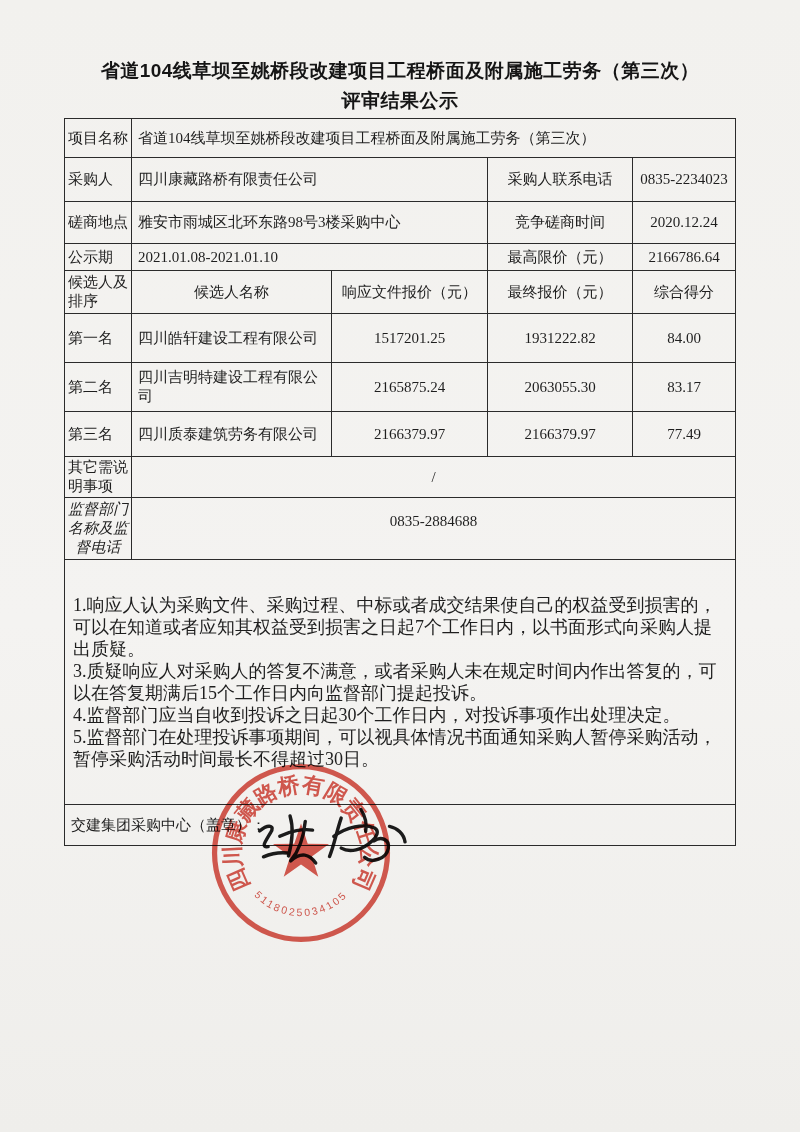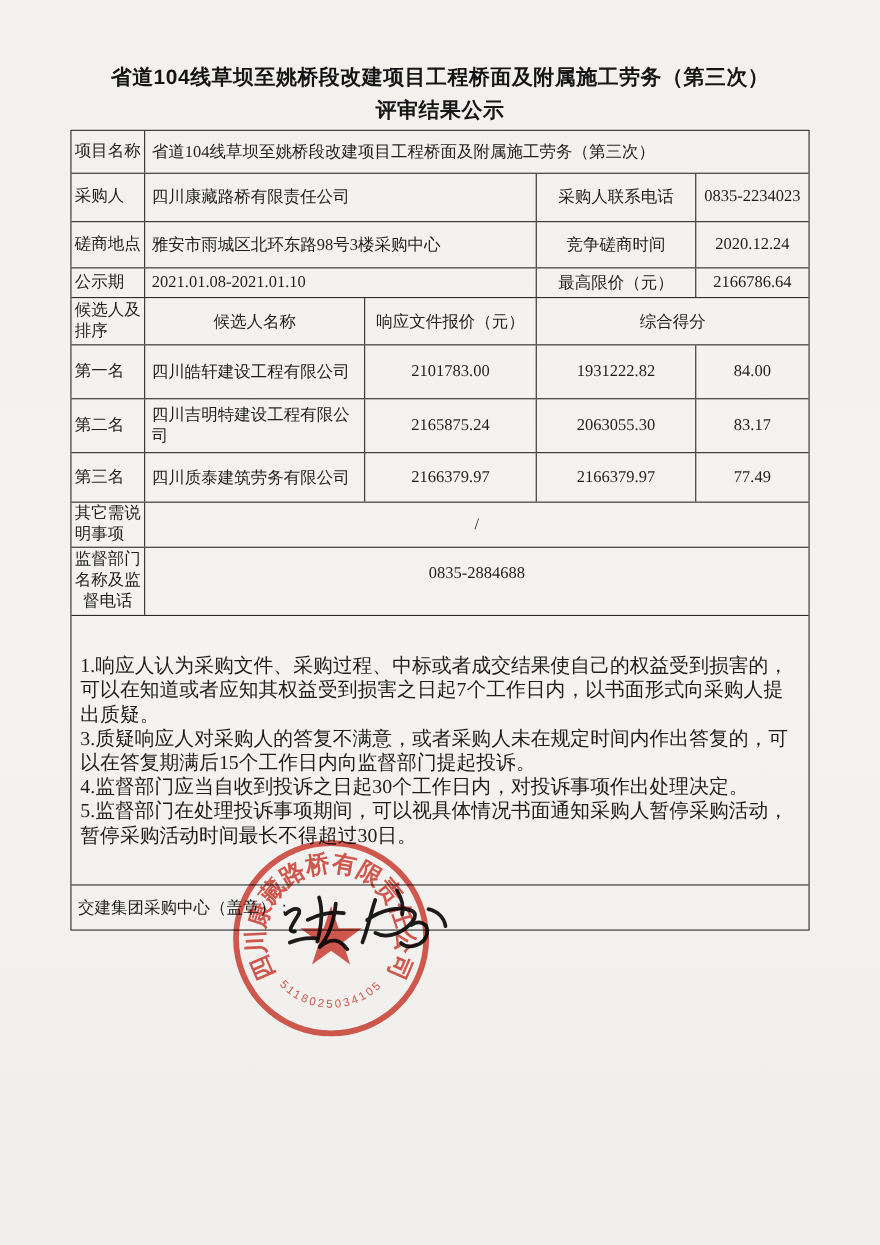--- a/index.html
+++ b/index.html
@@ -35,21 +35,21 @@
   .r:first-child{border-top:none;}
   .c{
     border-left:1.6px solid #2b2b2b;
     display:flex;align-items:center;
     box-sizing:border-box;
     padding:2px 6px;
     overflow:hidden;
   }
   .c:first-child{border-left:none;}
   .lab{width:66px;padding:2px 3px;line-height:19px;}
-  .lab-center{justify-content:center;text-align:center;}
+  .lab-center{justify-content:center;text-align:center;font-style:italic;}
   .grow{flex:1;}
   .center{justify-content:center;text-align:center;}
   .w-name{width:200px;}
   .w-bid{width:156px;}
   .w-final{width:145px;}
   .w-val{width:356px;}
   .h-project{height:38px;}
   .h-purchaser{height:43px;}
   .h-venue{height:41px;}
   .h-publicity{height:26px;}
@@ -119,27 +119,28 @@
       <div class="c lab">公示期</div>
       <div class="c w-val">2021.01.08-2021.01.10</div>
       <div class="c w-final center">最高限价（元）</div>
       <div class="c grow center">2166786.64</div>
     </div>
 
     <div class="r h-chead">
       <div class="c lab">候选人及排序</div>
       <div class="c w-name center">候选人名称</div>
       <div class="c w-bid center">响应文件报价（元）</div>
+      <div class="c w-final center">最终报价（元）</div>
       <div class="c grow center">综合得分</div>
     </div>
 
     <div class="r h-cand">
       <div class="c lab">第一名</div>
       <div class="c w-name">四川皓轩建设工程有限公司</div>
-      <div class="c w-bid center">2101783.00</div>
+      <div class="c w-bid center">1517201.25</div>
       <div class="c w-final center">1931222.82</div>
       <div class="c grow center">84.00</div>
     </div>
 
     <div class="r h-cand">
       <div class="c lab">第二名</div>
       <div class="c w-name">四川吉明特建设工程有限公司</div>
       <div class="c w-bid center">2165875.24</div>
       <div class="c w-final center">2063055.30</div>
       <div class="c grow center">83.17</div>

